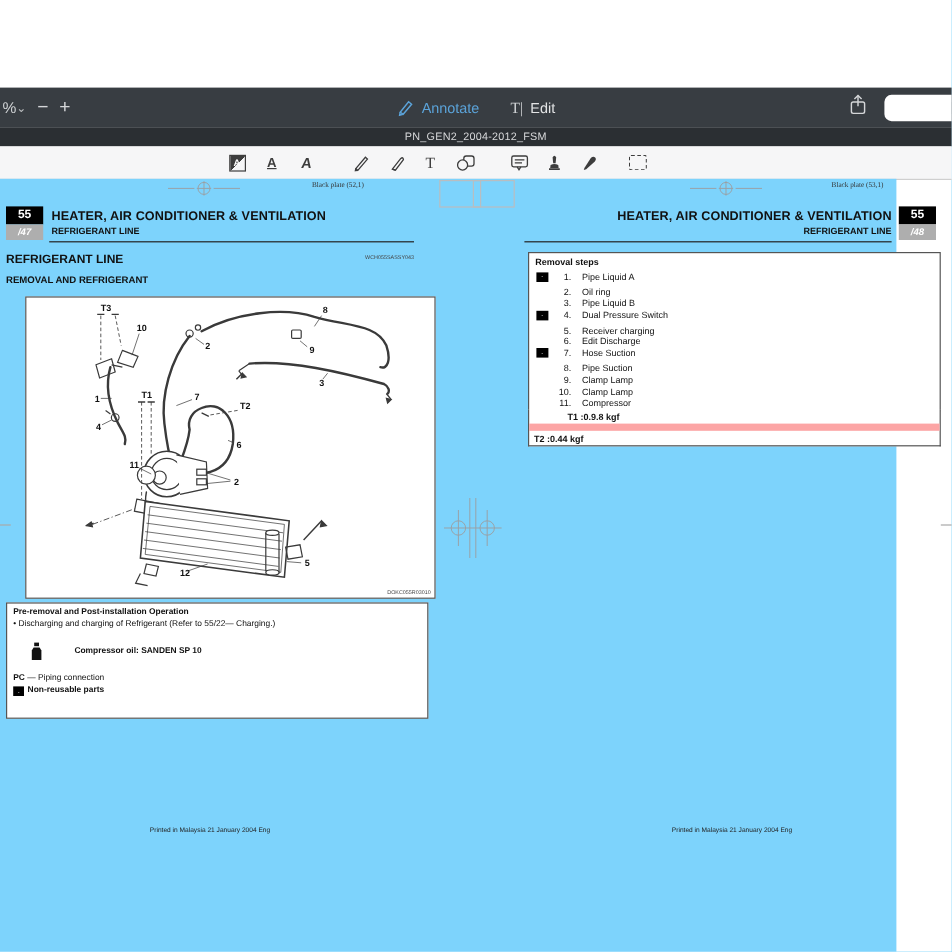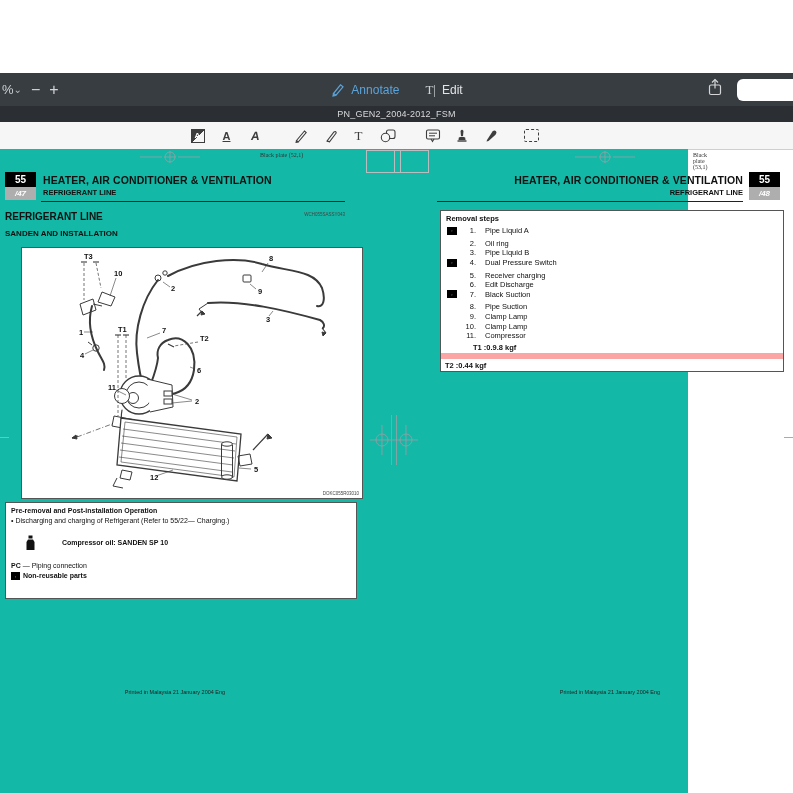--- a/index.html
+++ b/index.html
@@ -27,21 +27,21 @@
   .ai{width:17px;height:17px;display:flex;align-items:center;justify-content:center;flex:0 0 auto;}
   .gap12{margin-left:12px;} .gap28{margin-left:28px;} .gap24{margin-left:24px;}
   .abox{width:12px;height:12px;border:1.2px solid #3d3d3d;background:linear-gradient(135deg,#3d3d3d 52%,#f6f6f7 52%);
         color:#fff;font-size:8px;font-weight:bold;display:flex;align-items:center;justify-content:center;}
   .aund{font-size:11px;font-weight:bold;text-decoration:underline;}
   .aital{font-size:12px;font-weight:bold;transform:skewX(-8deg);}
   .tglyph{font-size:12px;font-family:"Liberation Serif",serif;}
   .selbox{width:13px;height:11px;border:1.4px dashed #3d3d3d;border-radius:2px;}
 
   
-  .doc{left:0;top:149px;width:688px;height:644px;background:#14b8a6;color:#111;}
+  .doc{left:0;top:149px;width:747px;height:644px;background:#7dd3fc;color:#111;}
   .tiny-serif{font-family:"Liberation Serif",serif;font-size:6px;color:#333;}
   .crop{stroke:#9aa0a4;stroke-width:.8;fill:none;}
   .cornermark{border:.7px solid #b9bdc0;}
 
   .chapbox{width:31px;height:15px;background:#000;color:#fff;font-weight:bold;font-size:10px;
            display:flex;align-items:center;justify-content:center;}
   .codebox{width:31px;height:13px;background:#aeaeae;color:#fff;font-weight:bold;font-style:italic;font-size:8px;
            display:flex;align-items:center;justify-content:center;}
   .chap-title{font-size:10.5px;font-weight:bold;letter-spacing:.1px;}
   .chap-sub{font-size:7.5px;font-weight:bold;}
@@ -202,21 +202,21 @@
   <div class="abs tiny-serif" style="left:260px;top:3px;">Black plate (52,1)</div>
 
   <div class="abs chapbox" style="left:5px;top:23px;">55</div>
   <div class="abs codebox" style="left:5px;top:38px;">/47</div>
   <div class="abs chap-title" style="left:43px;top:25px;">HEATER, AIR CONDITIONER &amp; VENTILATION</div>
   <div class="abs chap-sub" style="left:43px;top:39px;">REFRIGERANT LINE</div>
   <div class="abs hrule" style="left:41px;top:52px;width:304px;"></div>
 
   <div class="abs h1" style="left:5px;top:62px;">REFRIGERANT LINE</div>
   <div class="abs microcode" style="left:240px;top:63px;width:105px;text-align:right;">WCH055SASSY043</div>
-  <div class="abs h2" style="left:5px;top:80px;">SANDEN AND INSTALLATION</div>
+  <div class="abs h2" style="left:5px;top:80px;">REMOVAL AND REFRIGERANT</div>
 
   <div class="abs figbox" style="left:21px;top:98px;width:340px;height:250px;">
     <svg width="340" height="250" viewBox="0 0 340 250">
       <g fill="none" stroke="#3a3a3a" stroke-width="2" stroke-linecap="round">
 
         <path d="M136,32 C120,52 112,82 115,105 C117,122 119,132 122,141"></path>
 
         <path d="M146,28 C175,12 215,8 240,16 C268,24 292,22 300,40 C304,52 301,60 295,58"></path>
 
         <path d="M186,55 C220,52 262,62 298,72 C302,74 303,78 301,80"></path>
@@ -385,21 +385,21 @@
           <span class="step-label">Receiver charging</span>
         </div>
         <div class="step-row">
           <span class="step-marker"></span>
           <span class="step-num">6.</span>
           <span class="step-label">Edit Discharge</span>
         </div>
         <div class="step-row gap-after">
           <span class="step-marker marked">◦</span>
           <span class="step-num">7.</span>
-          <span class="step-label">Black Suction</span>
+          <span class="step-label">Hose Suction</span>
         </div>
         <div class="step-row">
           <span class="step-marker"></span>
           <span class="step-num">8.</span>
           <span class="step-label">Pipe Suction</span>
         </div>
         <div class="step-row">
           <span class="step-marker"></span>
           <span class="step-num">9.</span>
           <span class="step-label">Clamp Lamp</span>

